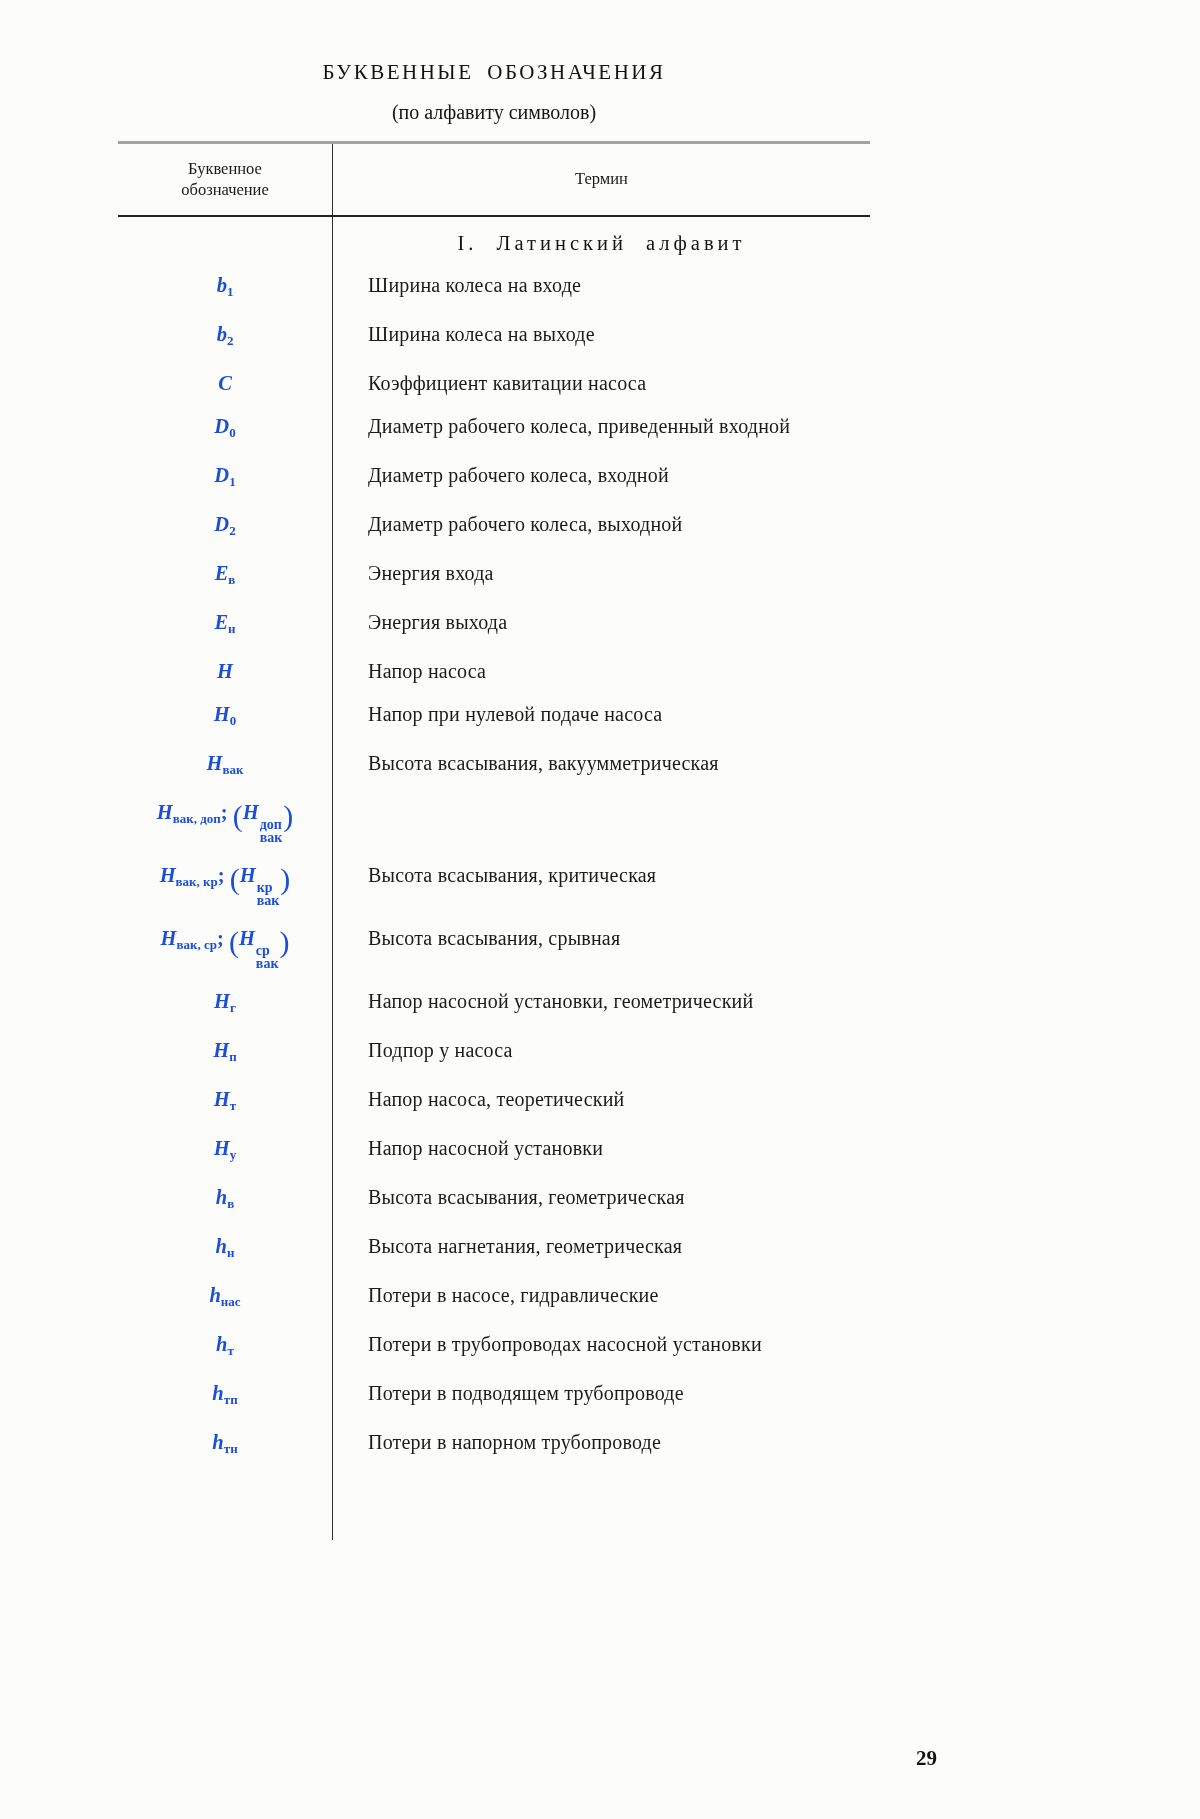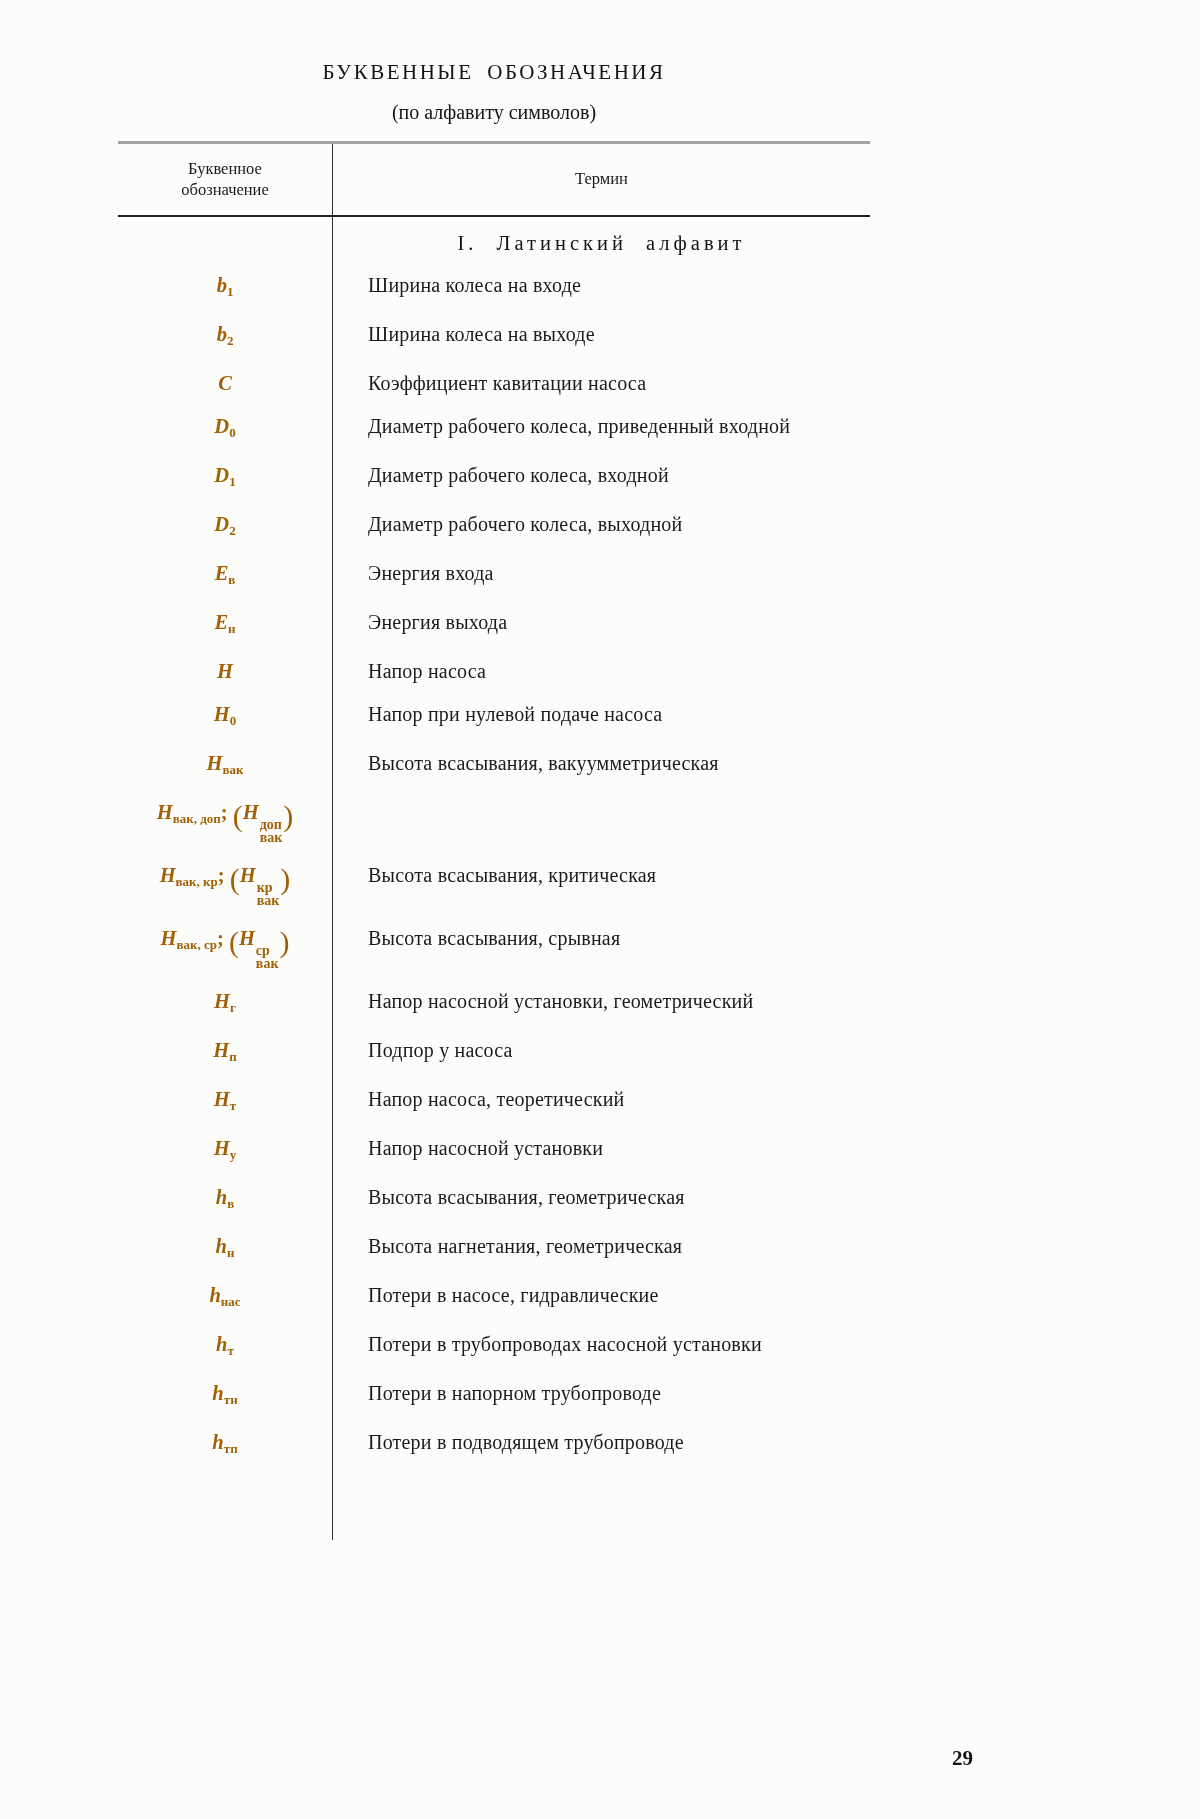--- a/index.html
+++ b/index.html
@@ -35,35 +35,35 @@
   .cell{box-sizing:border-box;}
   .cell.sym{
     width:215px;border-right:1.6px solid #2f2f2f;
     display:flex;justify-content:center;align-items:flex-start;
     padding:10px 6px;
   }
   .cell.term{
     flex:1;padding:10px 6px 10px 35px;
     font-size:20px;line-height:23px;color:#1b1b1b;letter-spacing:0.2px;
   }
-  .sym-inner{font-size:20.5px;line-height:23px;white-space:nowrap;color:#a16207;}
+  .sym-inner{font-size:20.5px;line-height:23px;white-space:nowrap;color:#1d4ed8;}
   .sym-base{font-style:italic;font-weight:600;}
   .sym-sub{font-size:13px;vertical-align:-4px;font-weight:600;letter-spacing:0;}
   .sym-txt{font-weight:600;}
   .paren{font-size:30px;font-weight:400;vertical-align:-7px;line-height:0;}
   .paren-group{white-space:nowrap;}
   .stack{
     display:inline-flex;flex-direction:column;align-items:flex-start;
     font-size:14px;line-height:13px;vertical-align:-10px;margin:0 1px;font-weight:700;
   }
   .rule-extension{
     width:215px;height:70px;border-right:1.6px solid #2f2f2f;box-sizing:border-box;
   }
   .page-number{
-    position:absolute;left:952px;top:1746px;font-size:21px;font-weight:700;color:#141414;
+    position:absolute;left:916px;top:1746px;font-size:21px;font-weight:700;color:#141414;
   }
 </style>
 </head>
 <body>
 
 <div class="page">
   <div class="content">
 
     <div class="doc-title">БУКВЕННЫЕ ОБОЗНАЧЕНИЯ</div>
     <div class="doc-subtitle">(по алфавиту символов)</div>
@@ -239,30 +239,30 @@
 
   <div class="row">
     <div class="cell sym">
               <span class="sym-inner"><span class="sym-base">h</span><span class="sym-sub">т</span></span>
             </div>
     <div class="cell term">Потери в трубопроводах насосной установки</div>
   </div>
 
   <div class="row">
     <div class="cell sym">
+              <span class="sym-inner"><span class="sym-base">h</span><span class="sym-sub">тп</span></span>
+            </div>
+    <div class="cell term">Потери в подводящем трубопроводе</div>
+  </div>
+
+  <div class="row">
+    <div class="cell sym">
               <span class="sym-inner"><span class="sym-base">h</span><span class="sym-sub">тн</span></span>
             </div>
     <div class="cell term">Потери в напорном трубопроводе</div>
-  </div>
-
-  <div class="row">
-    <div class="cell sym">
-              <span class="sym-inner"><span class="sym-base">h</span><span class="sym-sub">тп</span></span>
-            </div>
-    <div class="cell term">Потери в подводящем трубопроводе</div>
   </div>
 </div>
 
       <div class="rule-extension"></div>
 
     </div>
   </div>
 
   <div class="page-number">29</div>
 </div>

